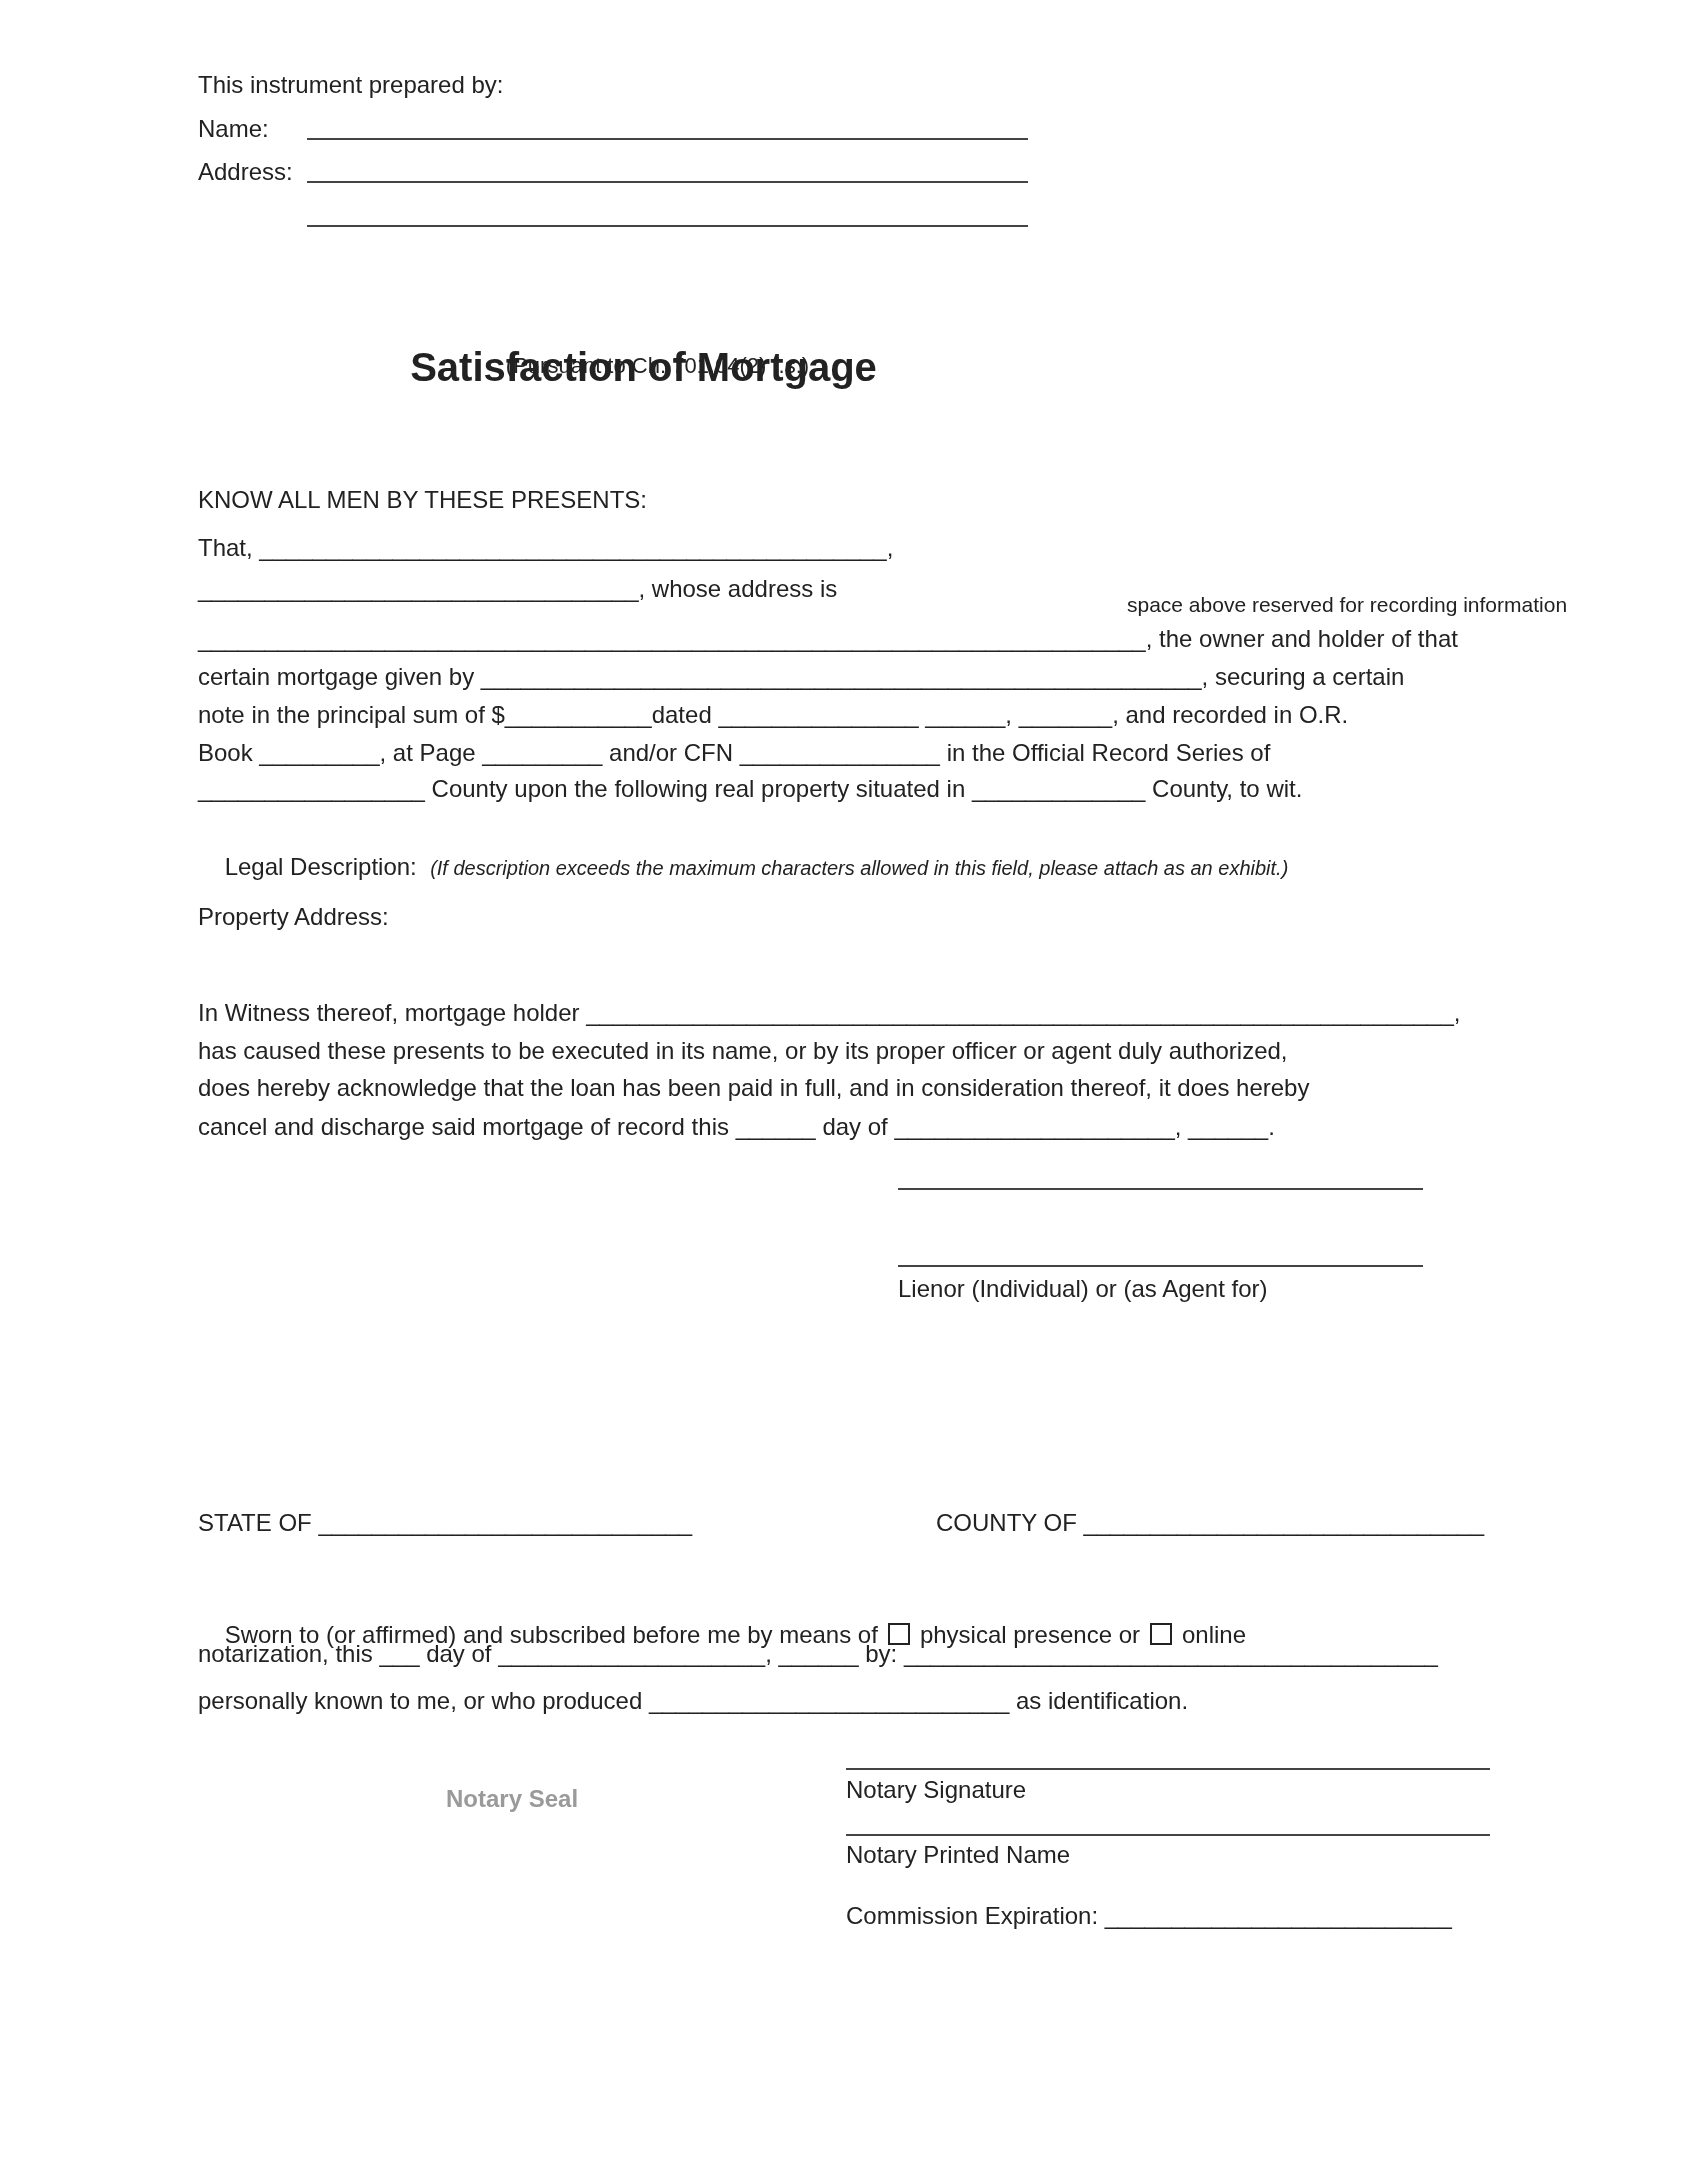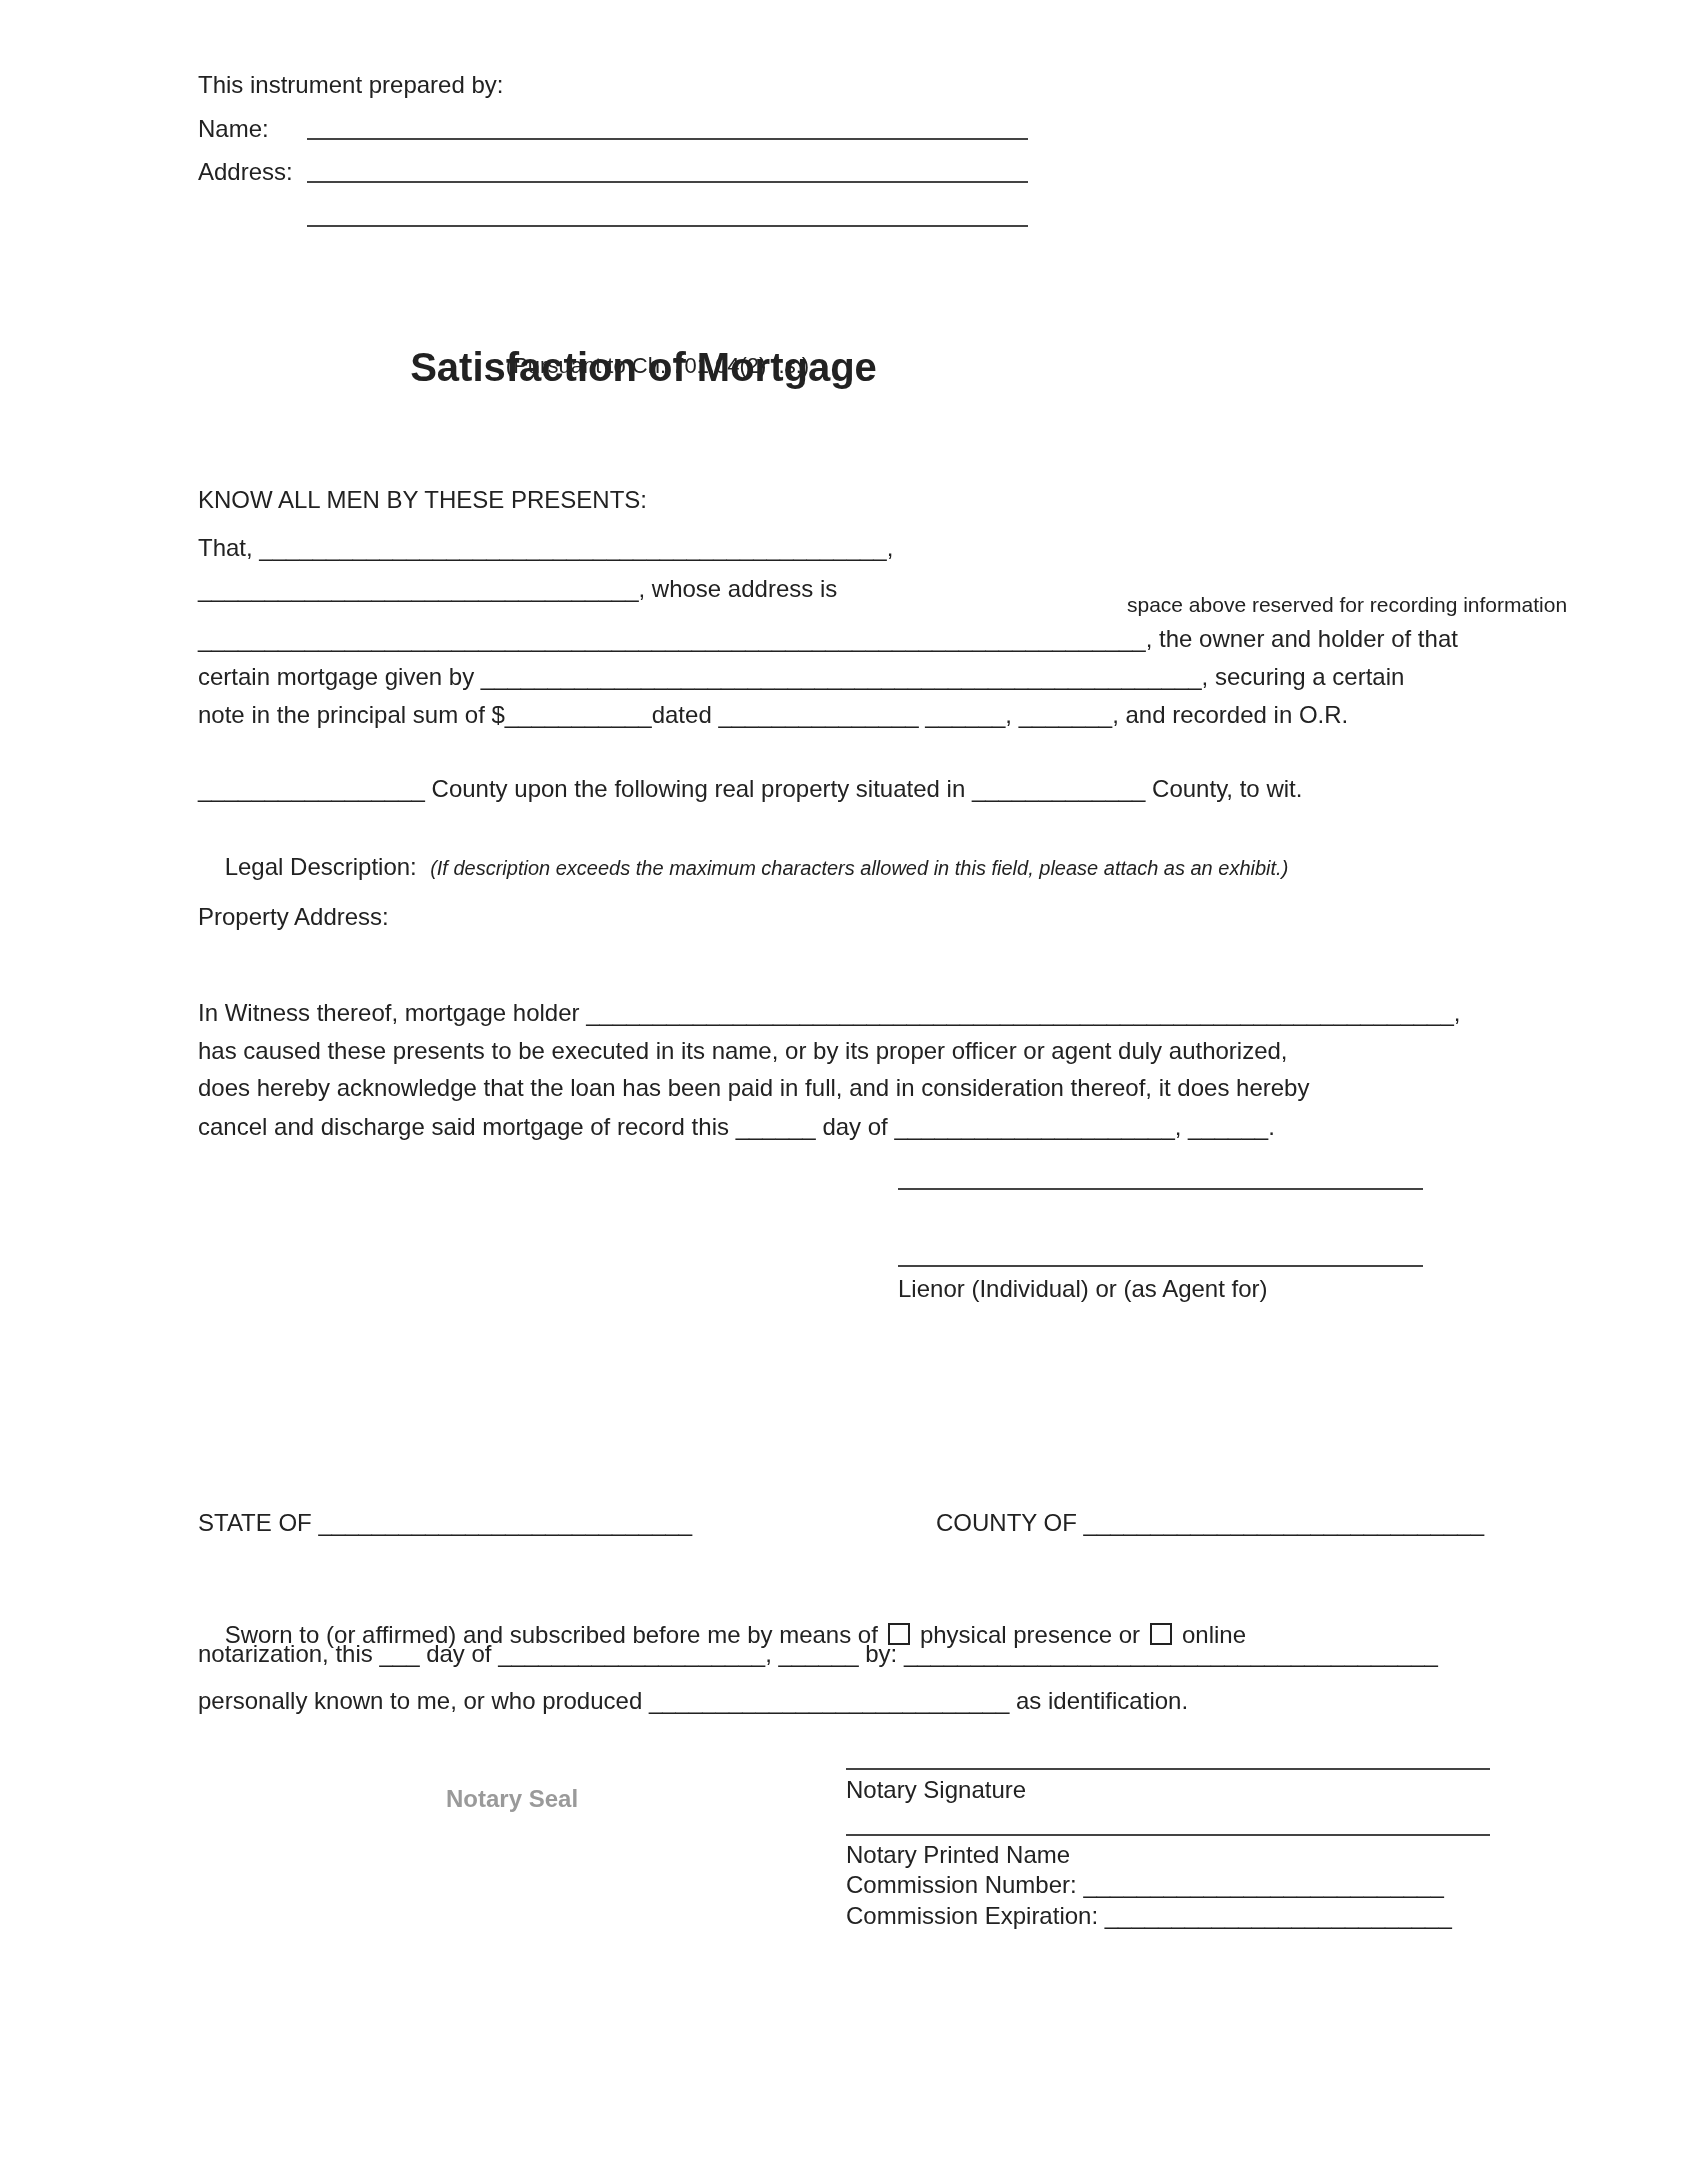--- a/index.html
+++ b/index.html
@@ -98,20 +98,21 @@
   <div class="title-sub">(Pursuant to Ch. 701.04(2) f.s.)</div>
 
   <div class="recording-note">space above reserved for recording information</div>
 
   <div class="line" style="top:486px">KNOW ALL MEN BY THESE PRESENTS:</div>
   <div class="line" style="top:534px">That, _______________________________________________,</div>
   <div class="line" style="top:575px">_________________________________, whose address is</div>
   <div class="line" style="top:625px">_______________________________________________________________________, the owner and holder of that</div>
   <div class="line" style="top:663px">certain mortgage given by ______________________________________________________, securing a certain</div>
   <div class="line" style="top:701px">note in the principal sum of $___________dated _______________ ______, _______, and recorded in O.R.</div>
+  <div class="line" style="top:739px">Book _________, at Page _________ and/or CFN _______________ in the Official Record Series of</div>
   <div class="line" style="top:775px">_________________ County upon the following real property situated in _____________ County, to wit.</div>
 
   <div class="line" style="top:825px">
     <span>Legal Description:</span><span>  </span><span class="legal-note">(If description exceeds the maximum characters allowed in this field, please attach as an exhibit.)</span>
   </div>
 
   <div class="line" style="top:903px">Property Address:</div>
 
   <div class="line" style="top:999px">In Witness thereof, mortgage holder _________________________________________________________________,</div>
   <div class="line" style="top:1037px">has caused these presents to be executed in its name, or by its proper officer or agent duly authorized,</div>
@@ -133,17 +134,16 @@
   <div class="line" style="top:1687px">personally known to me, or who produced ___________________________ as identification.</div>
 
   <div class="seal">Notary Seal</div>
 
   <div class="rule" style="left:846px; top:1768px; width:644px"></div>
   <div class="caption" style="left:846px; top:1776px">Notary Signature</div>
 
   <div class="rule" style="left:846px; top:1834px; width:644px"></div>
   <div class="caption" style="left:846px; top:1841px">Notary Printed Name</div>
 
-  <div class="line" style="left:846px; top:1871px">Commission Number: ___________________________</div>
   <div class="line" style="left:846px; top:1902px">Commission Expiration: __________________________</div>
 
 </div>
 
 
 </body></html>

